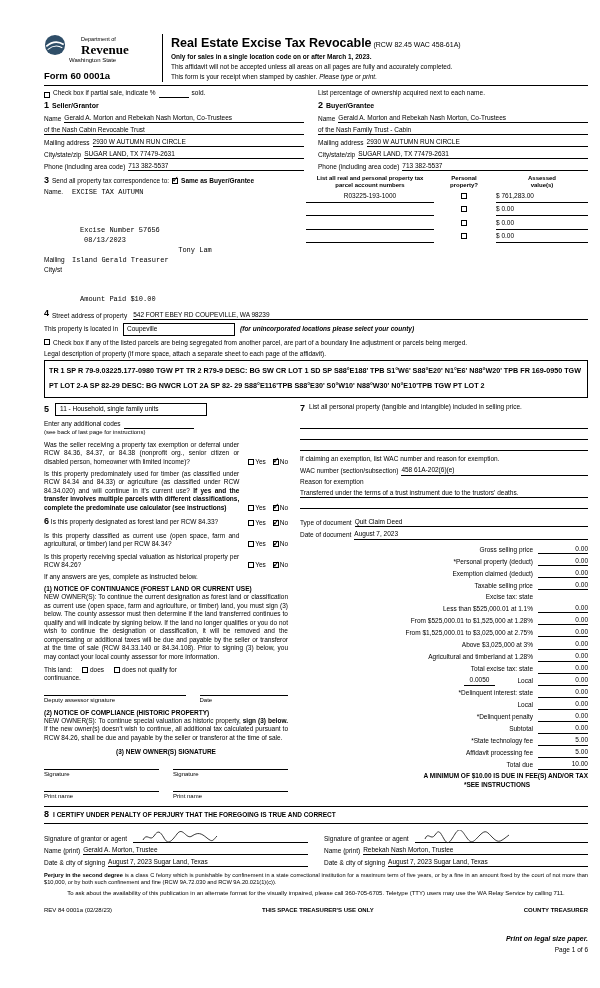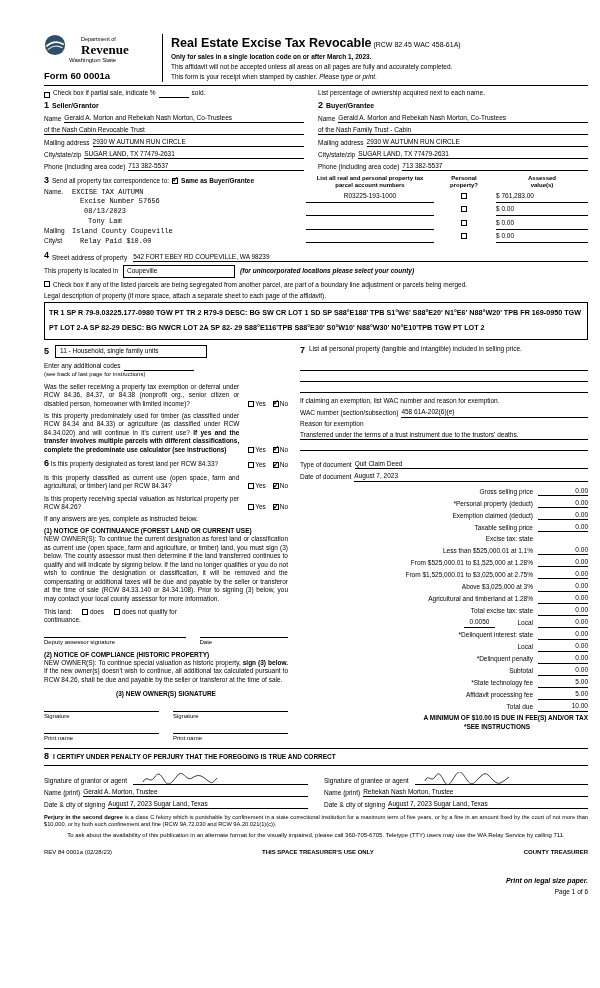--- a/index.html
+++ b/index.html
@@ -39,21 +39,21 @@
 .frow{display:flex;align-items:flex-end;margin-top:2.5px;}
 .flabel{white-space:nowrap;margin-right:3px;}
 .fval{flex:1;border-bottom:1px solid #000;min-height:8.5px;}
 .fval2{border-bottom:1px solid #000;min-height:8.5px;margin-top:2.5px;}
 
 .section3{display:flex;margin-top:4px;}
 .s3-left{flex:1;padding-right:4px;}
 .s3-intro{display:flex;align-items:center;gap:3px;flex-wrap:nowrap;}
 .s3-grid{display:grid;grid-template-columns:28px 1fr;margin-top:1px;}
 .stamp{font-family:"Liberation Mono",monospace;font-size:7px;line-height:1.4;white-space:nowrap;}
-.in1{padding-left:8px;}.in2{padding-left:12px;}.in3{padding-left:16px;}
+.in1{padding-left:8px;margin-top:29px;}.in2{padding-left:12px;}.in3{padding-left:16px;text-align:center;}
 .s3-parcels{width:128px;flex-shrink:0;}
 .s3-pp{width:48px;flex-shrink:0;text-align:center;margin-left:6px;}
 .s3-av{width:92px;flex-shrink:0;margin-left:8px;}
 .s3-ph{font-weight:bold;text-align:center;font-size:6px;line-height:1.2;}
 .parcel-line{border-bottom:1px solid #000;height:11px;text-align:center;margin-top:2.5px;}
 .pp-row{height:11px;margin-top:2.5px;}
 .av-line{border-bottom:1px solid #000;height:11px;margin-top:2.5px;}
 
 .section4{margin-top:4px;}
 .s4-row1{display:flex;align-items:flex-end;gap:3px;}
@@ -218,23 +218,23 @@
       <div class="s3-grid">
         <div>Name.</div>
         <div class="stamp">EXCISE TAX AUTUMN</div>
         <div></div>
         <div class="stamp in1">Excise Number 57656</div>
         <div></div>
         <div class="stamp in2">08/13/2023</div>
         <div></div>
         <div class="stamp in3">Tony Lam</div>
         <div>Mailing</div>
-        <div class="stamp">Island County Coupeville</div>
+        <div class="stamp">Island Gerald Treasurer</div>
         <div>City/st</div>
-        <div class="stamp in1">Relay Paid $10.00</div>
+        <div class="stamp in1">Amount Paid $10.00</div>
       </div>
     </div>
     <div class="s3-parcels">
       <div class="s3-ph">
         <div>List all real and personal property tax</div>
         <div>parcel account numbers</div>
       </div>
       <div class="parcel-line">R03225-193-1000</div>
       <div class="parcel-line"></div>
       <div class="parcel-line"></div>

